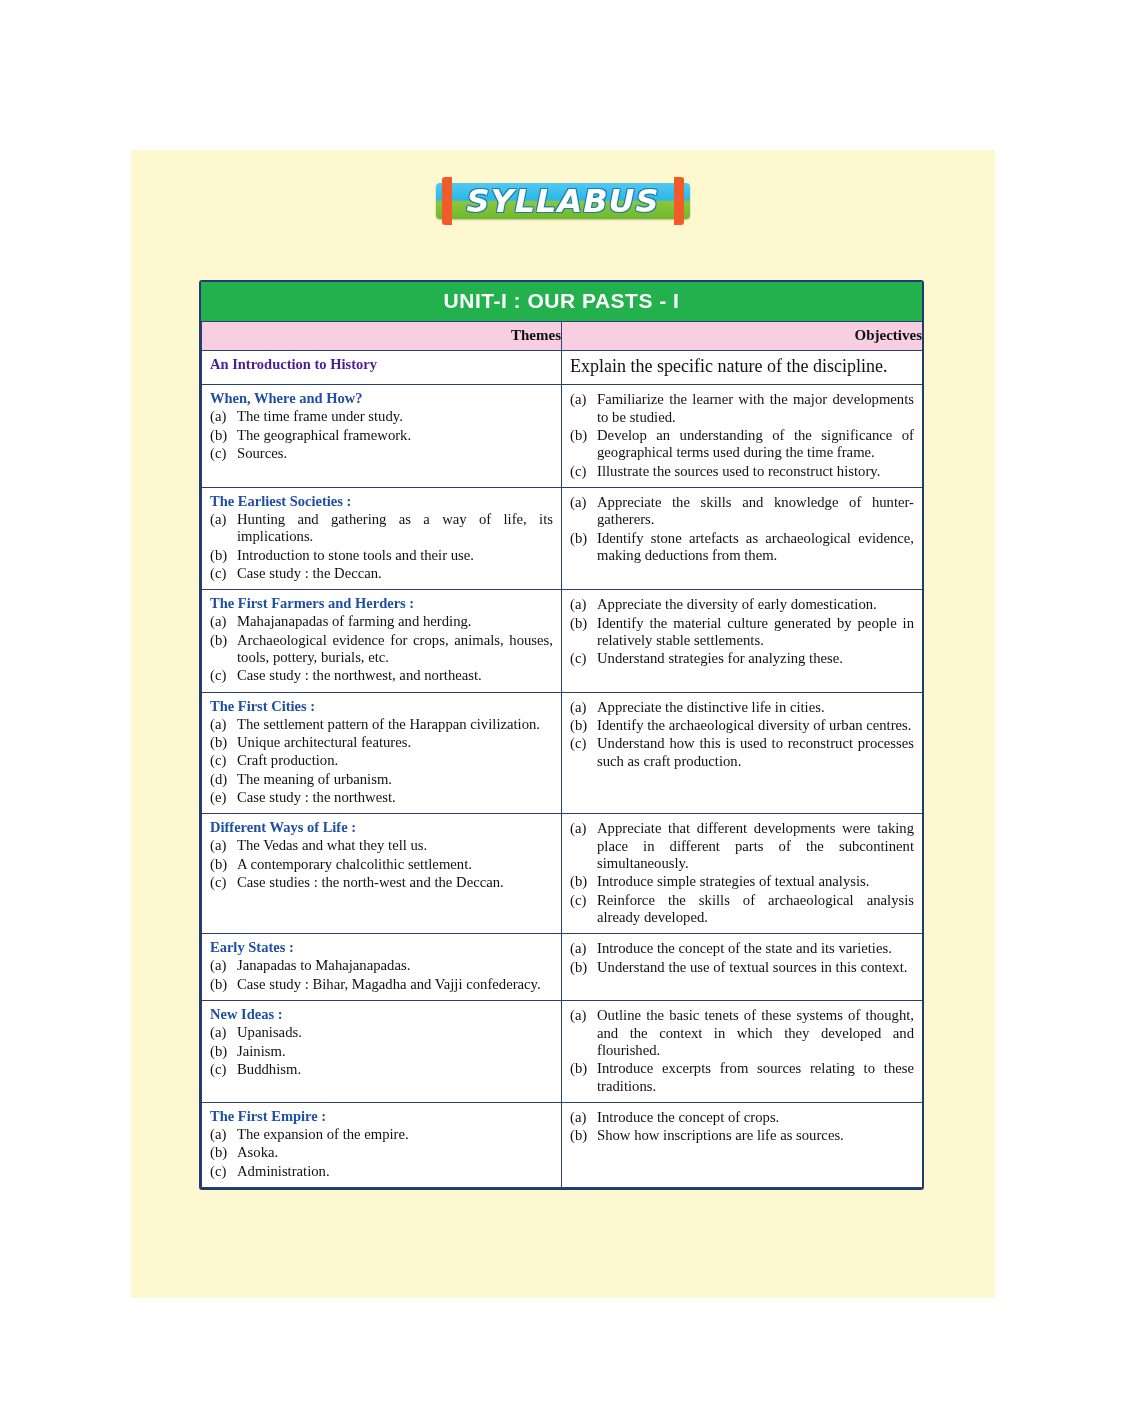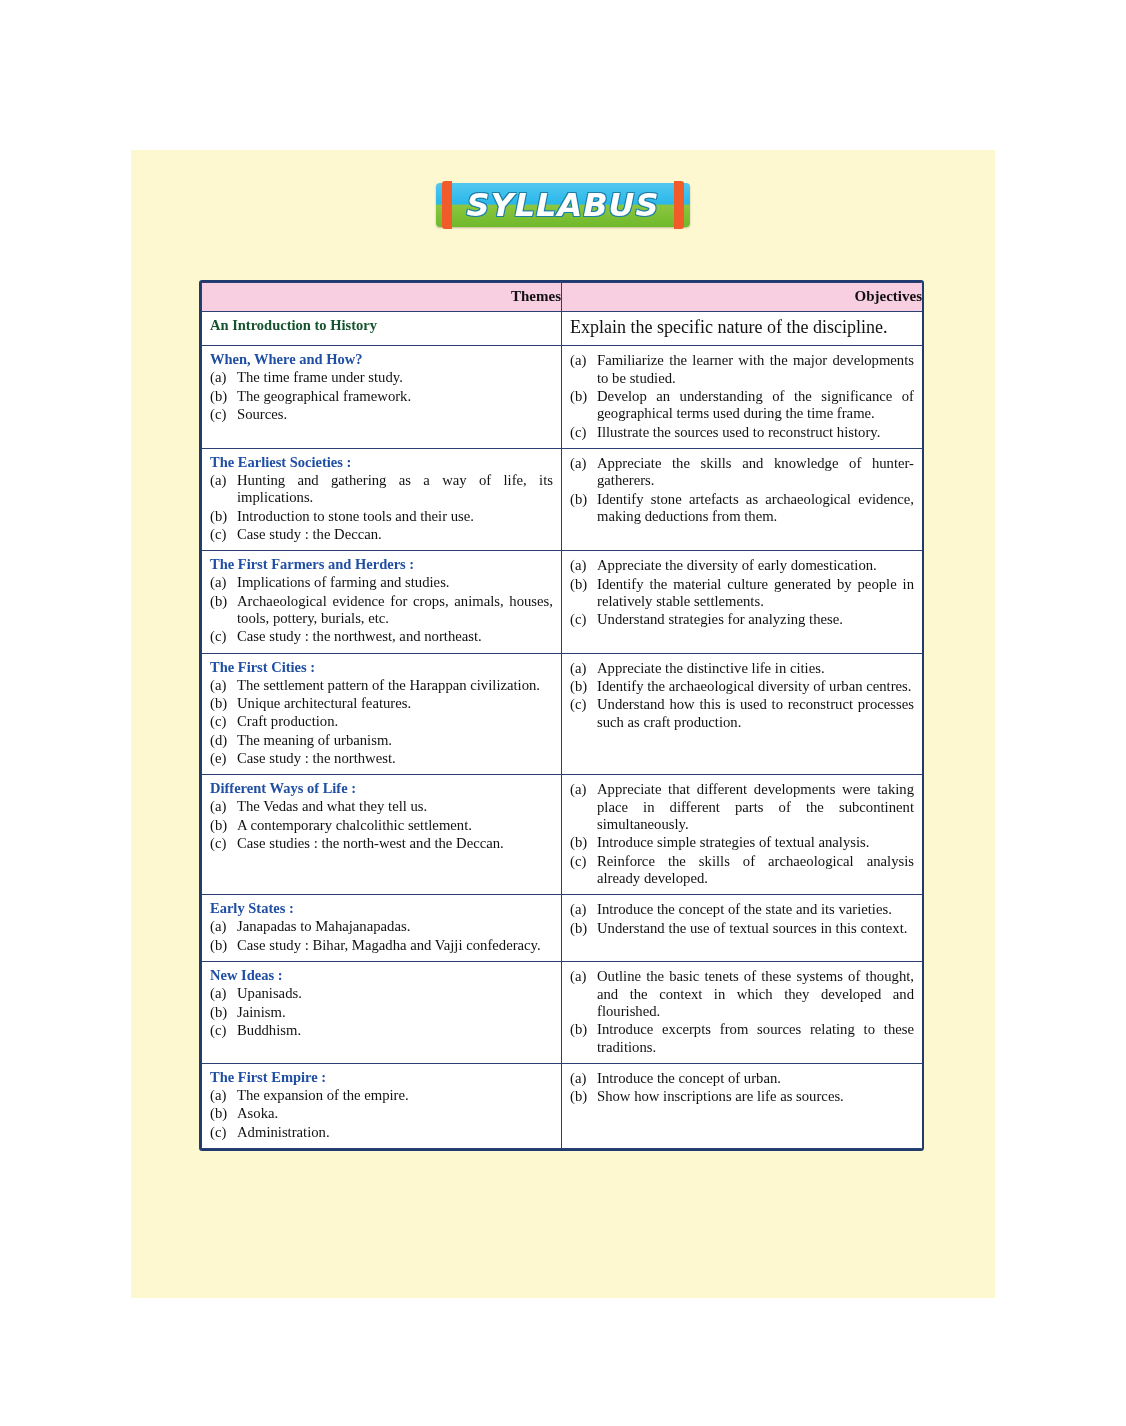--- a/index.html
+++ b/index.html
@@ -35,21 +35,21 @@
     left: 0;
     right: 0;
     top: 33px;
     display: flex;
     justify-content: center;
   }
   .banner {
     position: relative;
     display: flex;
     align-items: center;
-    height: 44px;
+    height: 36px;
     padding: 0 6px;
     background: linear-gradient(180deg, #53c8f0 0%, #29b7ea 48%, #8cc63f 50%, #6fb92b 100%);
     border-radius: 4px;
     box-shadow: 0 1px 2px rgba(0,0,0,0.25);
   }
   .banner .ribbon-l, .banner .ribbon-r {
     width: 10px;
     height: 48px;
     background: #f15a29;
   }
@@ -121,21 +121,21 @@
   }
   col.c1 { width: 360px; }
   col.c2 { width: 361px; }
   .theme-title {
     font-weight: bold;
     font-size: 14.5px;
     color: #1f4fa3;
     margin-bottom: 1px;
   }
   .theme-title.red {
-    color: #14532d;
+    color: #4c1d95;
   }
   .item {
     display: flex;
     font-size: 14.7px;
     color: #111111;
     line-height: 1.18;
     margin-top: 1px;
   }
   .item .lbl {
     width: 27px;
@@ -163,20 +163,21 @@
     <div class="banner-wrap">
       <div class="banner">
         <div class="ribbon-l"></div>
         <div class="banner-text">SYLLABUS</div>
         <div class="ribbon-r"></div>
       </div>
     </div>
 
 
     <div class="table">
+      <div class="unit-head">UNIT-I : OUR PASTS - I</div>
       <table class="grid">
         <colgroup>
             <col class="c1">
             <col class="c2">
           </colgroup>
         <thead>
           <tr>
             <th>Themes</th>
             <th>Objectives</th>
           </tr>
@@ -246,21 +247,21 @@
                   <span class="lbl">(b)</span>
                   <span class="txt">Identify stone artefacts as archaeological evidence, making deductions from them.</span>
                 </div>
               </td>
             </tr>
             <tr>
               <td class="themes">
                 <div class="theme-title">The First Farmers and Herders :</div>
                 <div class="item">
                   <span class="lbl">(a)</span>
-                  <span class="txt">Implications of farming and studies.</span>
+                  <span class="txt">Mahajanapadas of farming and herding.</span>
                 </div>
                 <div class="item">
                   <span class="lbl">(b)</span>
                   <span class="txt">Archaeological evidence for crops, animals, houses, tools, pottery, burials, etc.</span>
                 </div>
                 <div class="item">
                   <span class="lbl">(c)</span>
                   <span class="txt">Case study : the northwest, and northeast.</span>
                 </div>
               </td>
@@ -411,21 +412,21 @@
                   <span class="txt">Asoka.</span>
                 </div>
                 <div class="item">
                   <span class="lbl">(c)</span>
                   <span class="txt">Administration.</span>
                 </div>
               </td>
               <td class="objectives">
                 <div class="item">
                   <span class="lbl">(a)</span>
-                  <span class="txt">Introduce the concept of urban.</span>
+                  <span class="txt">Introduce the concept of crops.</span>
                 </div>
                 <div class="item">
                   <span class="lbl">(b)</span>
                   <span class="txt">Show how inscriptions are life as sources.</span>
                 </div>
               </td>
             </tr>
           </tbody>
       </table>
     </div>

